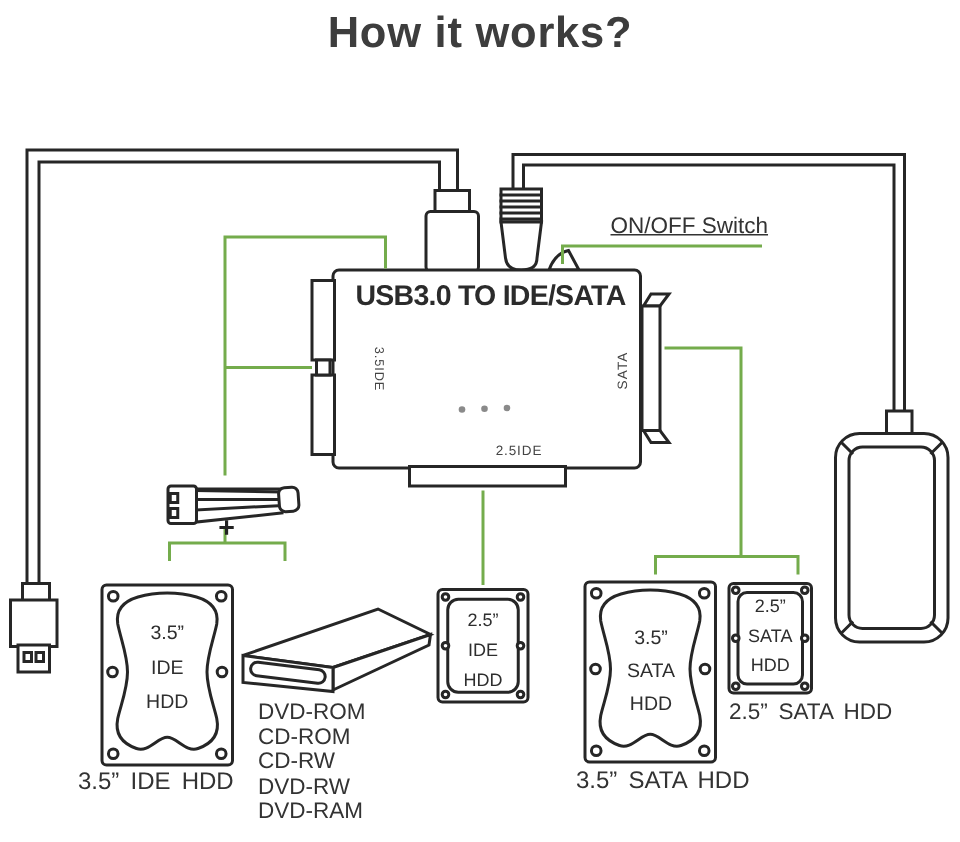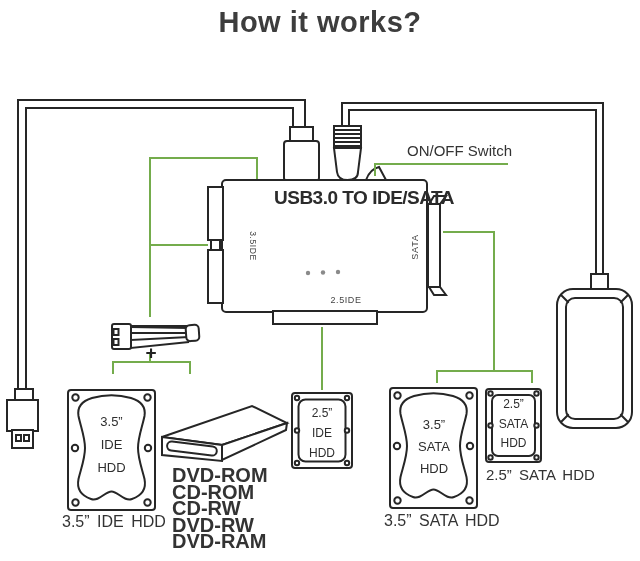--- a/index.html
+++ b/index.html
@@ -6,37 +6,37 @@
   #stage{
     position:relative;width:640px;height:561px;background:#ffffff;overflow:hidden;
     font-family:"Liberation Sans","DejaVu Sans",sans-serif;color:var(--text,#333);
   }
   #lineart{position:absolute;left:0;top:0;}
   .k{stroke:var(--line-black,#262626);fill:none;stroke-width:2;stroke-linecap:square;}
   .kf{stroke:var(--line-black,#262626);fill:#ffffff;stroke-width:2;}
   .gl{stroke:var(--connection-green,#74ac4c);fill:none;stroke-width:2;}
   .txt{position:absolute;white-space:nowrap;}
   #title{left:0;right:0;top:6px;text-align:center;font-size:29px;font-weight:600;color:#3d3d3d;letter-spacing:.5px;}
-  #adapter-label{left:232px;top:187px;width:190px;text-align:center;font-size:19px;font-weight:600;color:#2b2b2b;letter-spacing:-.5px;margin-left:37px;}
-  #onoff-label{left:407px;top:142px;font-size:15px;color:#333;}
+  #adapter-label{left:232px;top:187px;width:190px;text-align:center;font-size:19px;font-weight:600;color:#2b2b2b;letter-spacing:-.5px;}
+  #onoff-label{left:407px;top:142px;font-size:15px;color:#333;text-decoration:underline;}
   #port-25ide{left:322px;top:295px;transform:translateX(-50%);font-size:9px;letter-spacing:.6px;color:#444;margin-left:24px;}
   #port-35ide{left:253px;top:246px;transform:translate(-50%,-50%) rotate(90deg);font-size:8.5px;letter-spacing:.6px;color:#444;}
   #port-sata{left:415px;top:247px;transform:translate(-50%,-50%) rotate(-90deg);font-size:9px;letter-spacing:.8px;color:#444;}
   #plus-sign{left:151px;top:353px;transform:translate(-50%,-50%);font-size:19px;font-weight:700;color:#222;}
   .hddtxt{position:absolute;text-align:center;color:#2e2e2e;}
   #hdd35ide-txt{left:68px;top:410px;width:87px;font-size:13px;line-height:23px;}
   #hdd35sata-txt{left:390px;top:414px;width:88px;font-size:13px;line-height:22px;}
   #hdd25ide-txt{left:292px;top:403px;width:60px;font-size:12px;line-height:20px;}
   #hdd25sata-txt{left:486px;top:395px;width:55px;font-size:12px;line-height:19.5px;}
   .caption{position:absolute;color:#333;white-space:nowrap;word-spacing:3px;}
-  #cap-35ide{left:62px;top:513px;font-size:16px;}
+  #cap-35ide{left:52px;top:513px;font-size:16px;}
   #cap-25ide{left:279px;top:474px;font-size:15px;}
   #cap-35sata{left:384px;top:512px;font-size:16px;}
   #cap-25sata{left:486px;top:466px;font-size:15px;text-align:right;}
-  #dvd-list{position:absolute;left:172px;top:467px;font-size:20px;line-height:16.5px;color:#333;font-weight:bold;}
+  #dvd-list{position:absolute;left:172px;top:467px;font-size:15px;line-height:16.5px;color:#333;}
 </style>
 </head>
 <body>
 
 <div id="stage">
 
   <svg id="lineart" width="640" height="561" viewBox="0 0 640 561">
     <defs>
       <g id="drive35">
         <rect x="0" y="0" width="87" height="120" rx="3" class="kf" stroke-width="2.5"></rect>

